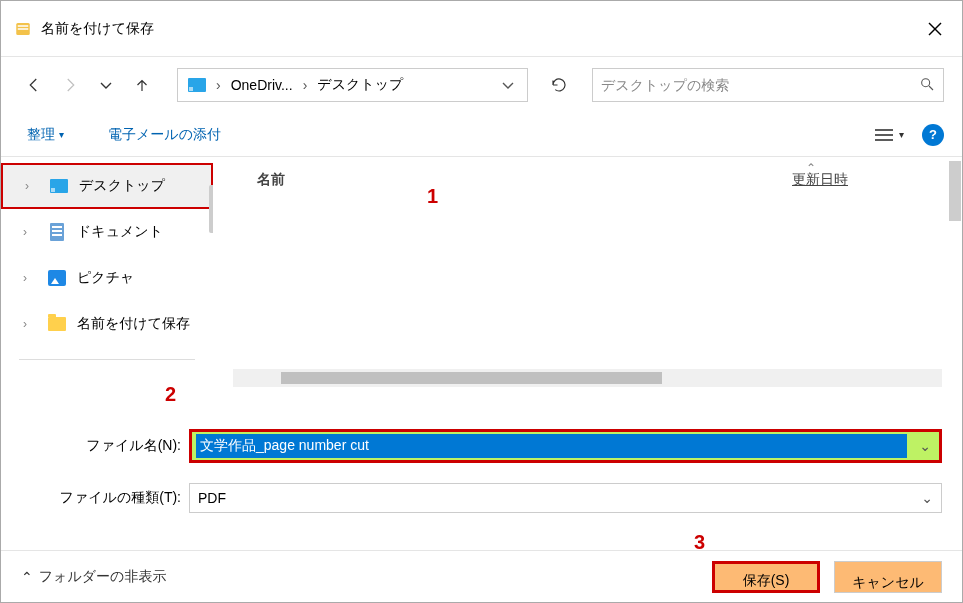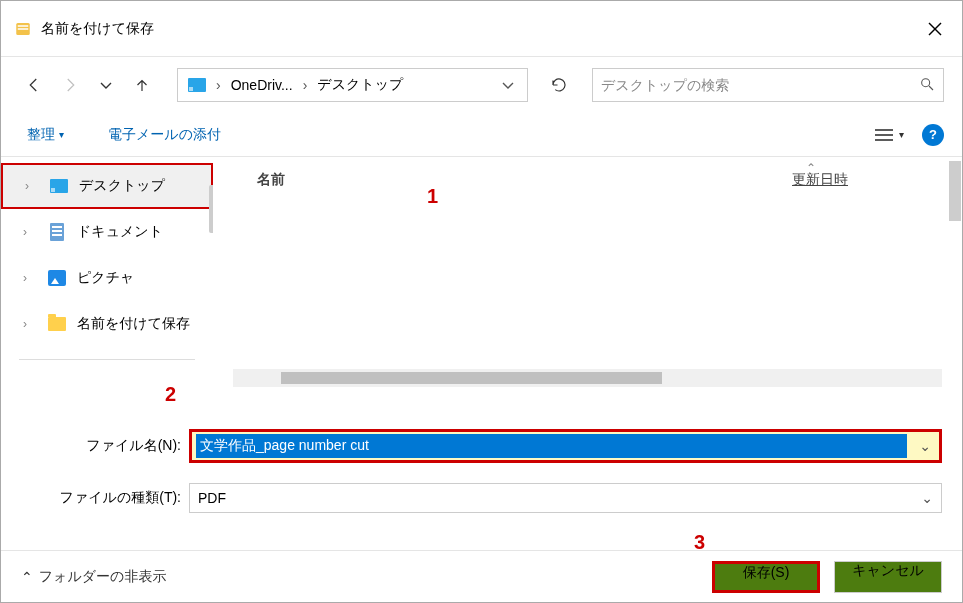--- a/index.html
+++ b/index.html
@@ -41,31 +41,31 @@
 .lh-name { flex:1;font-weight:bold; }
 .lh-date { width: 170px; text-decoration: underline; }
 .sorticon { position:absolute; top:4px; right:146px; color:#888; font-size:12px; }
 .listbody { flex:1; position:relative; }
 .hscroll { position:absolute; bottom:0; height:18px; left:20px; right:20px; background:#f0f0f0; }
 .hscroll .thumb { position:absolute; left:48px; right:280px; top:3px; bottom:3px; background:#c0c0c0; }
 .vscroll { position:absolute; right:1px; top:4px; width:12px; height:60px; background:#cdcdcd; }
 .fields { padding: 22px 20px 10px 20px; position:relative; }
 .fieldrow { display:flex; align-items:center; margin-bottom: 10px; margin-top: 20px; }
 .fieldlabel { width: 168px; text-align:right; padding-right: 8px; }
-.filenamebox { flex:1; border: 3px solid #c00; height: 34px; display:flex; align-items:center; background:#fef9c3; }
+.filenamebox { flex:1; border: 3px solid #c00; height: 34px; display:flex; align-items:center; background:#bef264; }
 .filenamebox input { flex:1; border:none; outline:none; height: 24px; margin: 0 4px; padding: 0 4px; background:#0078d4; color:#fff; font-size:14px; }
 .filenamebox input::selection { background:#0078d4; color:#fff; }
 .filenamebox .dd { width:28px; text-align:center; color:#555; }
 .typebox { flex:1; border: 1px solid #ccc; height: 30px; display:flex; align-items:center; padding: 0 8px; background:#fff; }
 .typebox .dd { margin-left:auto; color:#555; }
 .redmark2 { position:absolute; left:164px; top:-4px; color:#c00; font-weight:bold; font-size:20px; }
 .bottombar { position:absolute; bottom:0; left:0; right:0; height:52px; border-top: 1px solid #e5e5e5; display:flex; align-items:center; padding: 0 20px; }
 .hidefolders { display:flex; align-items:center; gap:6px; color:#333; }
 .btns { margin-left:auto; display:flex; gap:14px; position:relative; }
-.winbtn { min-width: 108px; height: 32px; border: 1px solid #ccc; background:#4d7c0f; display:flex; align-items:flex-start; justify-content:center; }
+.winbtn { min-width: 108px; height: 32px; border: 1px solid #ccc; background:#fdba74; display:flex; align-items:flex-end; justify-content:center; }
 .winbtn.save { border: 3px solid #c00; }
 .redmark3 { position:absolute; top:-30px; left:-18px; color:#c00; font-weight:bold; font-size:20px; }
 .folder-icon { width:18px; height:14px; background:#ffd04c; border-radius:1px; position:relative; }
 .folder-icon::before { content:""; position:absolute; top:-3px; left:0; width:8px; height:3px; background:#ffd04c; border-radius:1px 1px 0 0; }
 .desktop-icon { width:18px; height:14px; background:#29a5e8; border-radius:1px; position:relative; }
 .desktop-icon::after { content:""; position:absolute; bottom:1px; left:1px; width:4px; height:4px; background:rgba(255,255,255,0.6); }
 .doc-icon { width:14px; height:18px; background:#6aa2d8; border-radius:1px; position:relative; }
 .doc-icon::after { content:""; position:absolute; top:3px; left:2px; right:2px; height:2px; background:#fff; box-shadow: 0 4px 0 #fff, 0 8px 0 #fff; }
 .pic-icon { width:18px; height:16px; background:#1e88e5; border-radius:2px; position:relative; }
 .pic-icon::after { content:""; position:absolute; bottom:2px; left:3px; width:0; height:0; border-left:4px solid transparent; border-right:4px solid transparent; border-bottom:6px solid #fff; }

